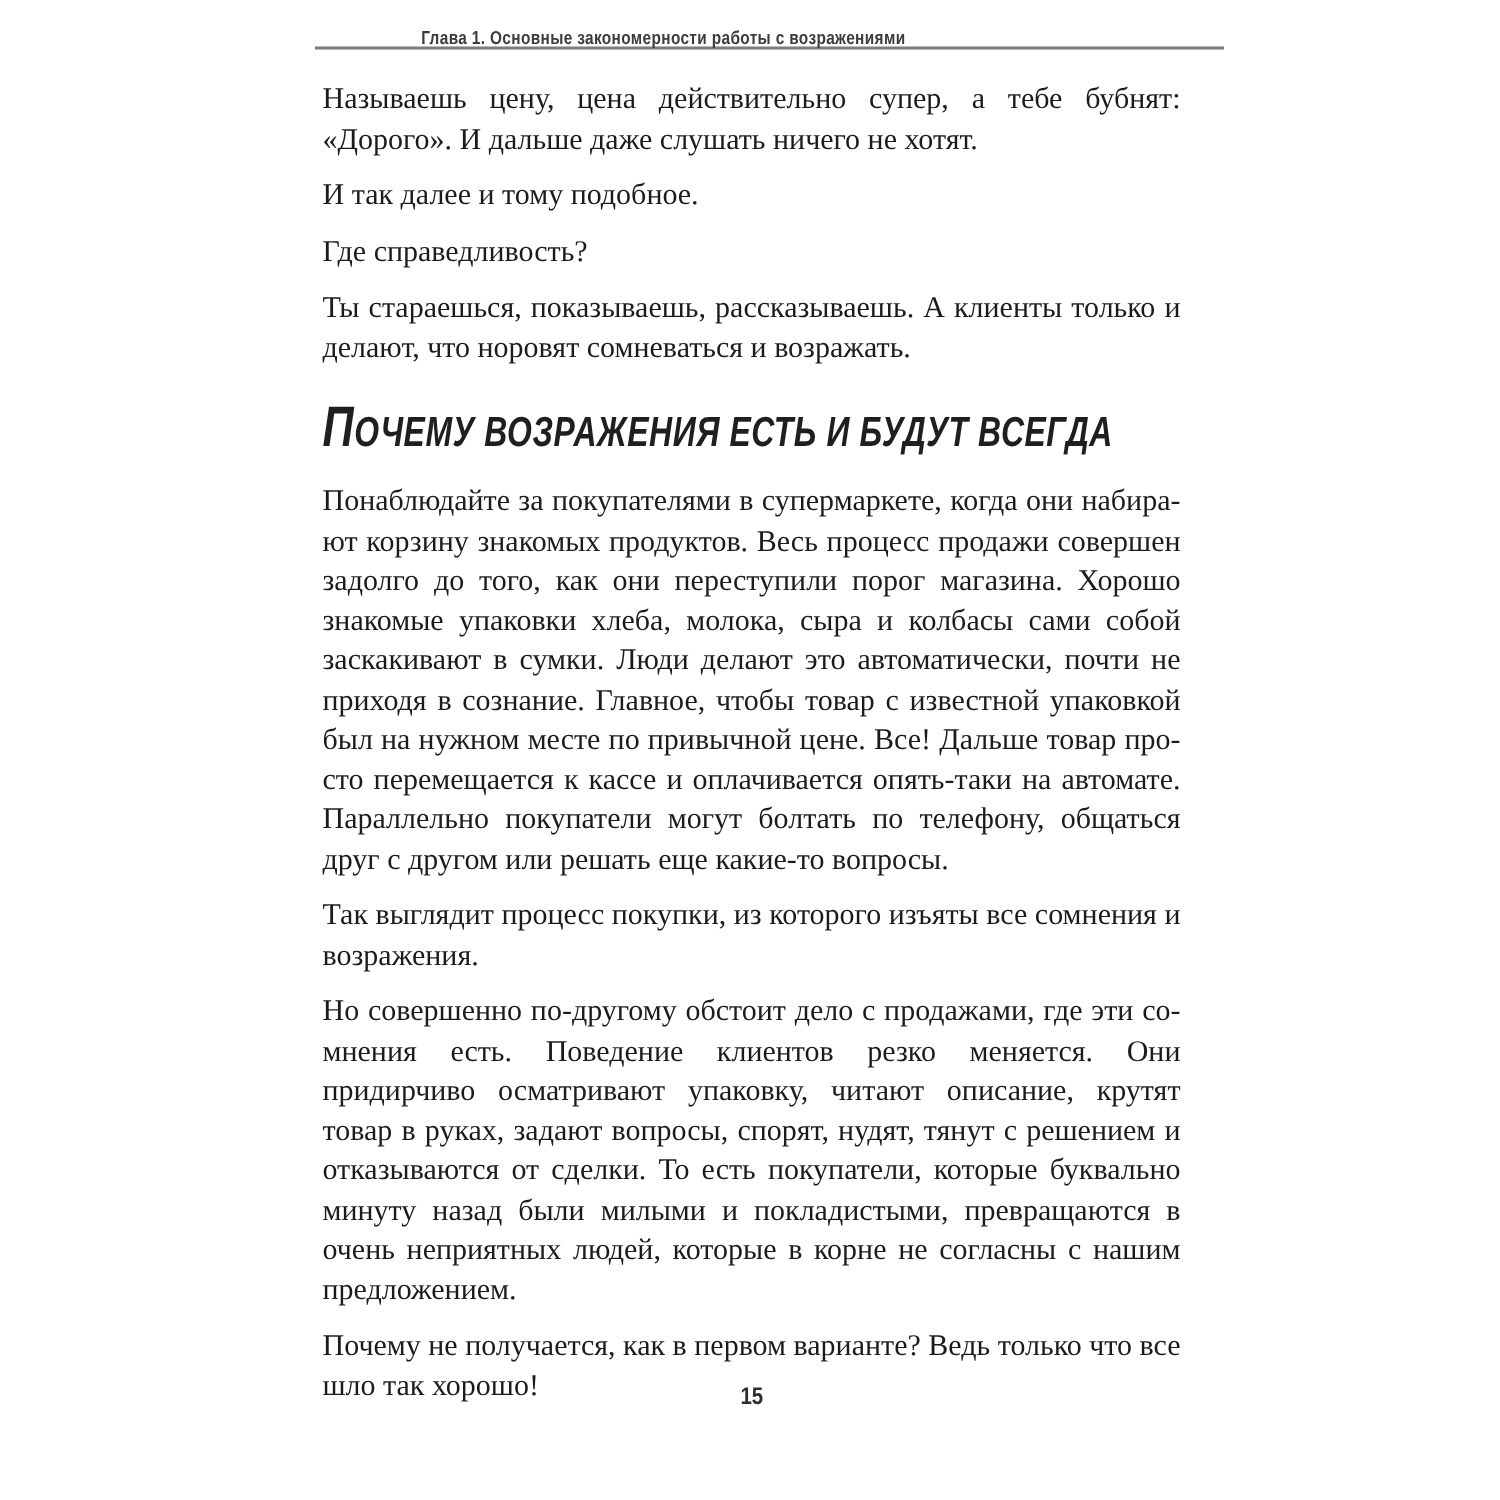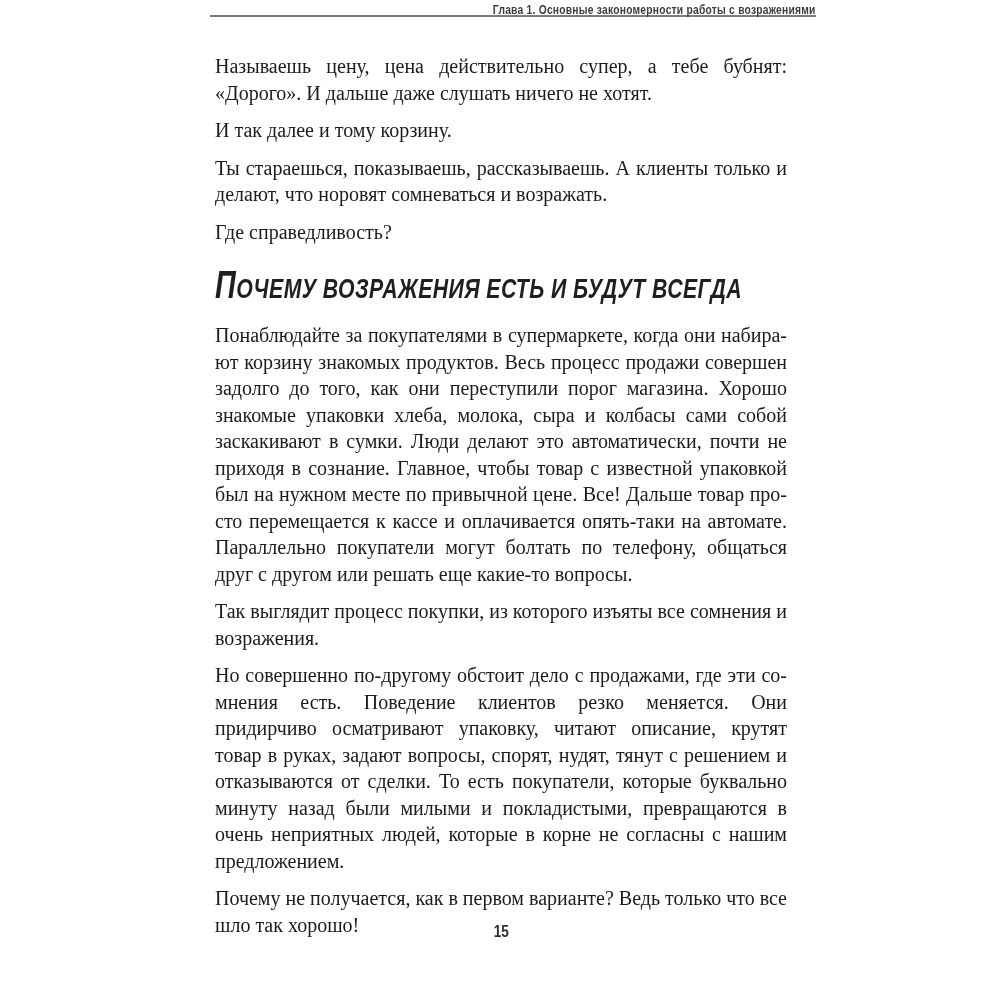--- a/index.html
+++ b/index.html
@@ -7,23 +7,23 @@
   body {
     background:#ffffff;
     position:relative;
     font-family:"Liberation Serif", serif;
     overflow:hidden;
   }
 
   
   .running-header {
     position:absolute;
-    left:210px; top:0;
+    left:210px; top:16px;
     width:606px; height:17px;
-    text-align:right;
+    text-align:left;
     border-bottom:2px solid #7d7d7d;
   }
   .rh-text {
     display:inline-block;
     white-space:nowrap;
     font-family:"Liberation Sans", sans-serif;
     font-weight:700;
     font-size:12.5px;
     line-height:15px;
     letter-spacing:0.3px;
@@ -94,23 +94,23 @@
 
 <div class="page">
 
   <header class="running-header">
     <span class="rh-text">Глава 1. Основные закономерности работы с возражениями</span>
   </header>
 
   <main class="content">
 
     <p class="para">Называешь цену, цена действительно супер, а тебе бубнят: «Дорого». И дальше даже слушать ничего не хотят.</p>
-    <p class="para">И так далее и тому корзину.</p>
+    <p class="para">И так далее и тому подобное.</p>
+    <p class="para">Где справедливость?</p>
     <p class="para">Ты стараешься, показываешь, рассказываешь. А клиенты только и делают, что норовят сомневаться и возражать.</p>
-    <p class="para">Где справедливость?</p>
 
     <h1 class="section-heading">
       <span class="sh-inner">Почему возражения есть и будут всегда</span>
     </h1>
 
     <p class="para">Понаблюдайте за покупателями в супермаркете, когда они набира­ют корзину знакомых продуктов. Весь процесс продажи совершен задолго до того, как они переступили порог магазина. Хорошо знакомые упаковки хлеба, молока, сыра и колбасы сами собой заскакивают в сумки. Люди делают это автоматически, почти не приходя в сознание. Главное, чтобы товар с известной упаковкой был на нужном месте по привычной цене. Все! Дальше товар про­сто перемещается к кассе и оплачивается опять-таки на автомате. Параллельно покупатели могут болтать по телефону, общаться друг с другом или решать еще какие-то вопросы.</p>
     <p class="para">Так выглядит процесс покупки, из которого изъяты все сомнения и возражения.</p>
     <p class="para">Но совершенно по-другому обстоит дело с продажами, где эти со­мнения есть. Поведение клиентов резко меняется. Они придирчиво осматривают упаковку, читают описание, крутят товар в руках, задают вопросы, спорят, нудят, тянут с решением и отказываются от сделки. То есть покупатели, которые буквально минуту назад были милыми и покладистыми, превращаются в очень неприятных людей, которые в корне не согласны с нашим предложением.</p>
     <p class="para">Почему не получается, как в первом варианте? Ведь только что все шло так хорошо!</p>
 

